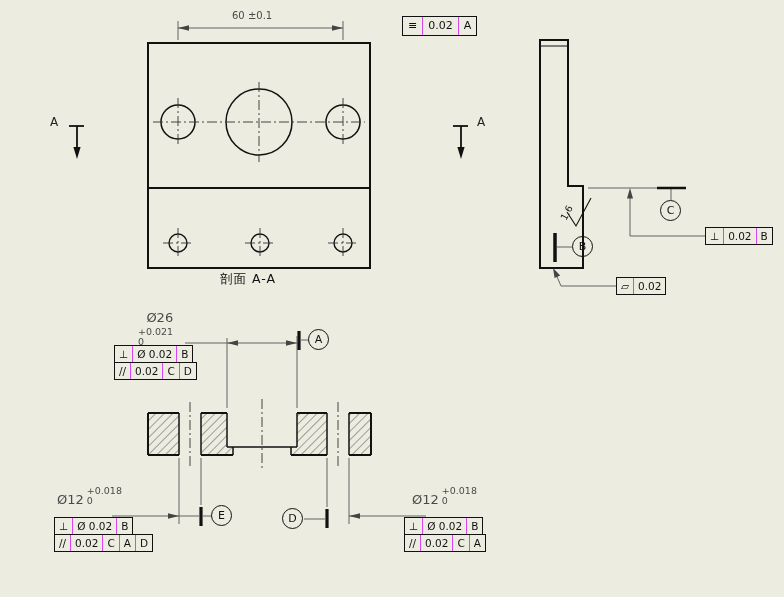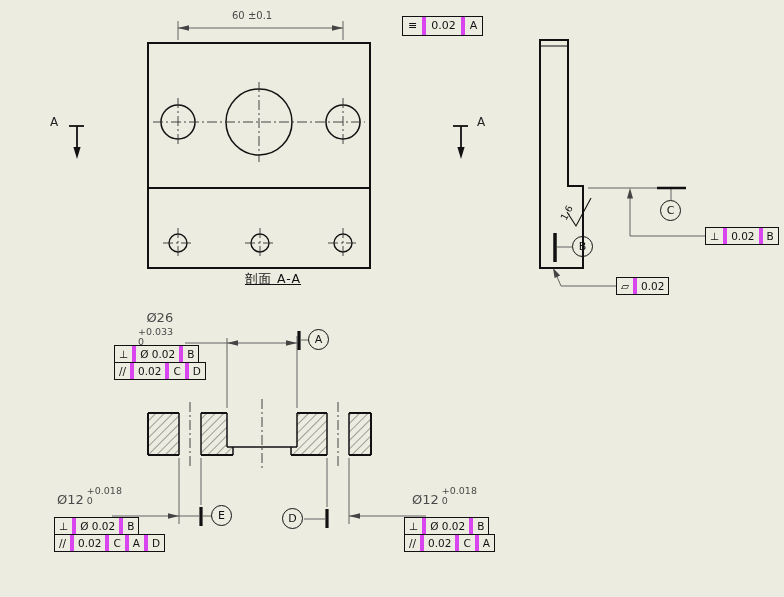--- a/index.html
+++ b/index.html
@@ -12,21 +12,21 @@
 
   .dim-text { position:absolute; color:#4a4a4a; display:flex; align-items:flex-end; gap:3px; white-space:nowrap; }
   .dim-text .base { font-size:13px; line-height:13px; }
   .dim-text .devs { display:flex; flex-direction:column; align-items:flex-start;
                     font-size:9.5px; line-height:10px; }
 
   .fcf { position:absolute; display:flex; flex-direction:column; align-items:flex-start; }
   .fcf-row { display:inline-flex; border:1px solid #111; }
   .fcf-row + .fcf-row { margin-top:-1px; }
   .fcf-cell { padding:2px 4px; font-size:10.5px; line-height:12px; color:#111;
-              border-left:4px solid #d946ef; min-width:15px; text-align:center; white-space:nowrap; }
+              border-left:1px solid #d946ef; min-width:15px; text-align:center; white-space:nowrap; }
   .fcf-cell:first-child { border-left:none; }
   .fcf-lg .fcf-cell { font-size:11px; padding:3px 5px; }
 
   .datum-circle { position:absolute; width:21px; height:21px; border:1.3px solid #111;
                   border-radius:50%; display:flex; align-items:center; justify-content:center;
                   font-size:11px; color:#111; }
 
   .cut-label { position:absolute; font-size:12px; color:#222; }
   .section-label { position:absolute; font-size:12.5px; color:#111; letter-spacing:1px; white-space:nowrap; }
 </style>
@@ -181,21 +181,21 @@
     <div class="fcf-row">
       <span class="fcf-cell">≡</span>
       <span class="fcf-cell">0.02</span>
       <span class="fcf-cell">A</span>
     </div>
   </div>
 
   <div class="cut-label" style="left:50px; top:115px;">A</div>
   <div class="cut-label" style="left:477px; top:115px;">A</div>
 
-  <div class="section-label" style="left:245px; top:271px;text-decoration:underline;">剖面 A-A</div>
+  <div class="section-label" style="left:220px; top:271px;">剖面 A-A</div>
 
   <div class="datum-circle" style="left:660px; top:200px;">C</div>
   <div class="datum-circle" style="left:572px; top:236px;">B</div>
 
   <div class="fcf" style="left:705px; top:227px;">
     <div class="fcf-row">
       <span class="fcf-cell">⊥</span>
       <span class="fcf-cell">0.02</span>
       <span class="fcf-cell">B</span>
     </div>
@@ -204,21 +204,21 @@
   <div class="fcf" style="left:616px; top:277px;">
     <div class="fcf-row">
       <span class="fcf-cell">▱</span>
       <span class="fcf-cell">0.02</span>
     </div>
   </div>
 
   <div class="dim-text" style="left:138px; top:311px;flex-direction:column;">
     <span class="base">Ø26</span>
     <span class="devs">
-      <span>+0.033</span>
+      <span>+0.021</span>
       <span>0</span>
     </span>
   </div>
 
   <div class="fcf" style="left:114px; top:345px;">
     <div class="fcf-row">
       <span class="fcf-cell">⊥</span>
       <span class="fcf-cell">Ø 0.02</span>
       <span class="fcf-cell">B</span>
     </div>

